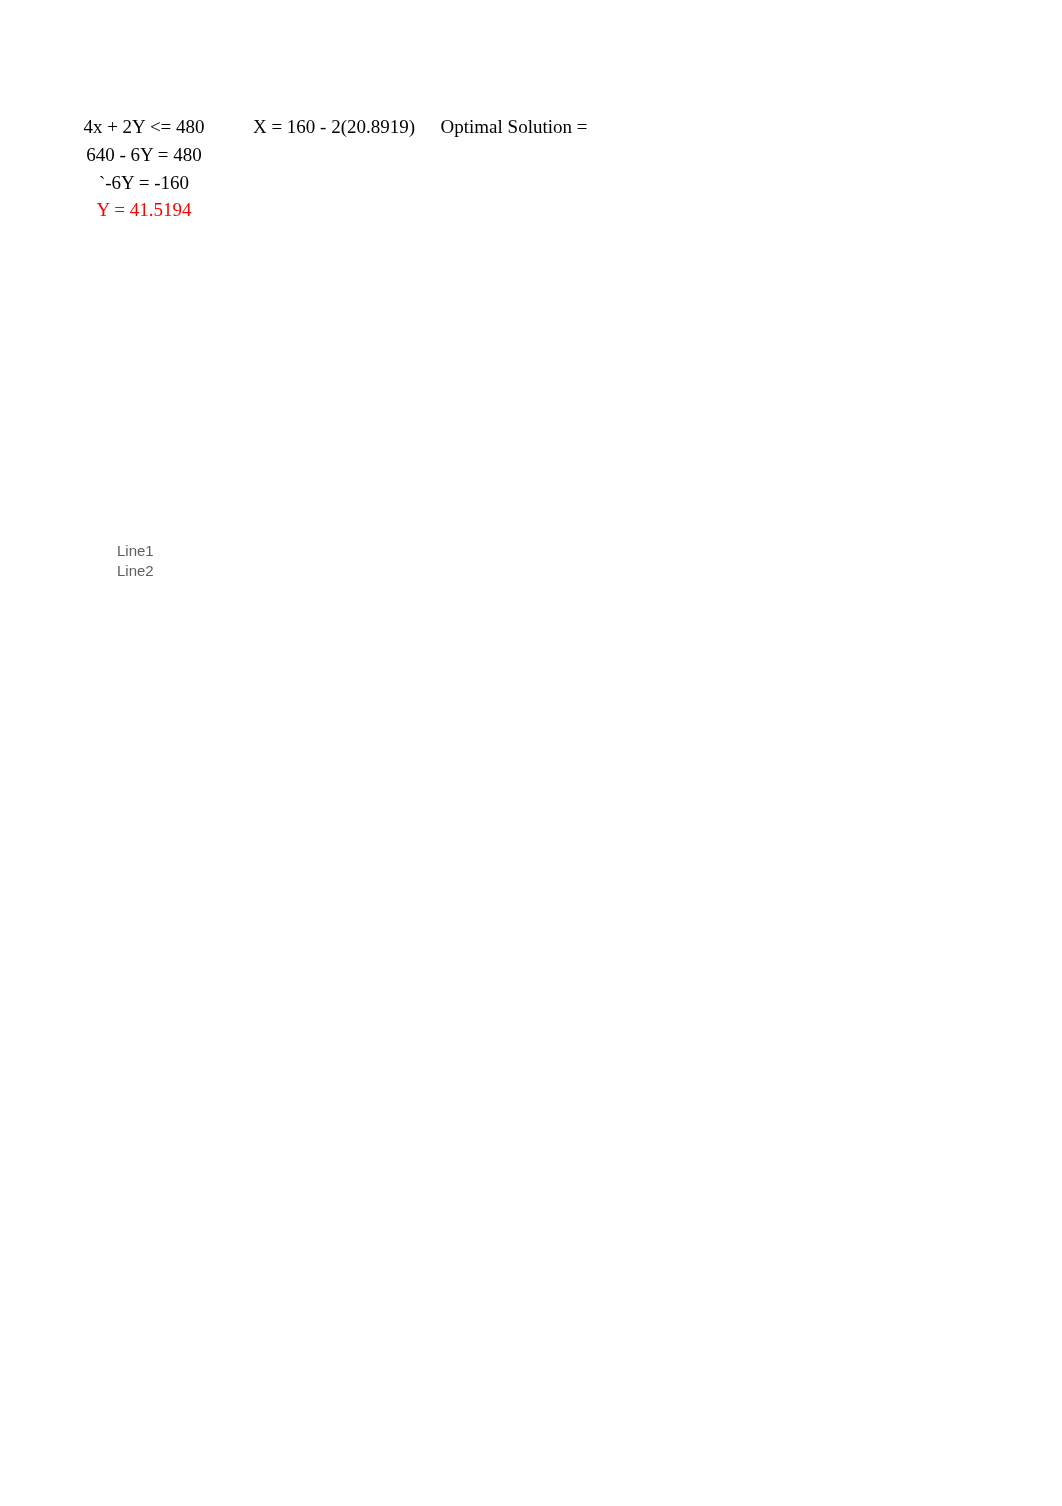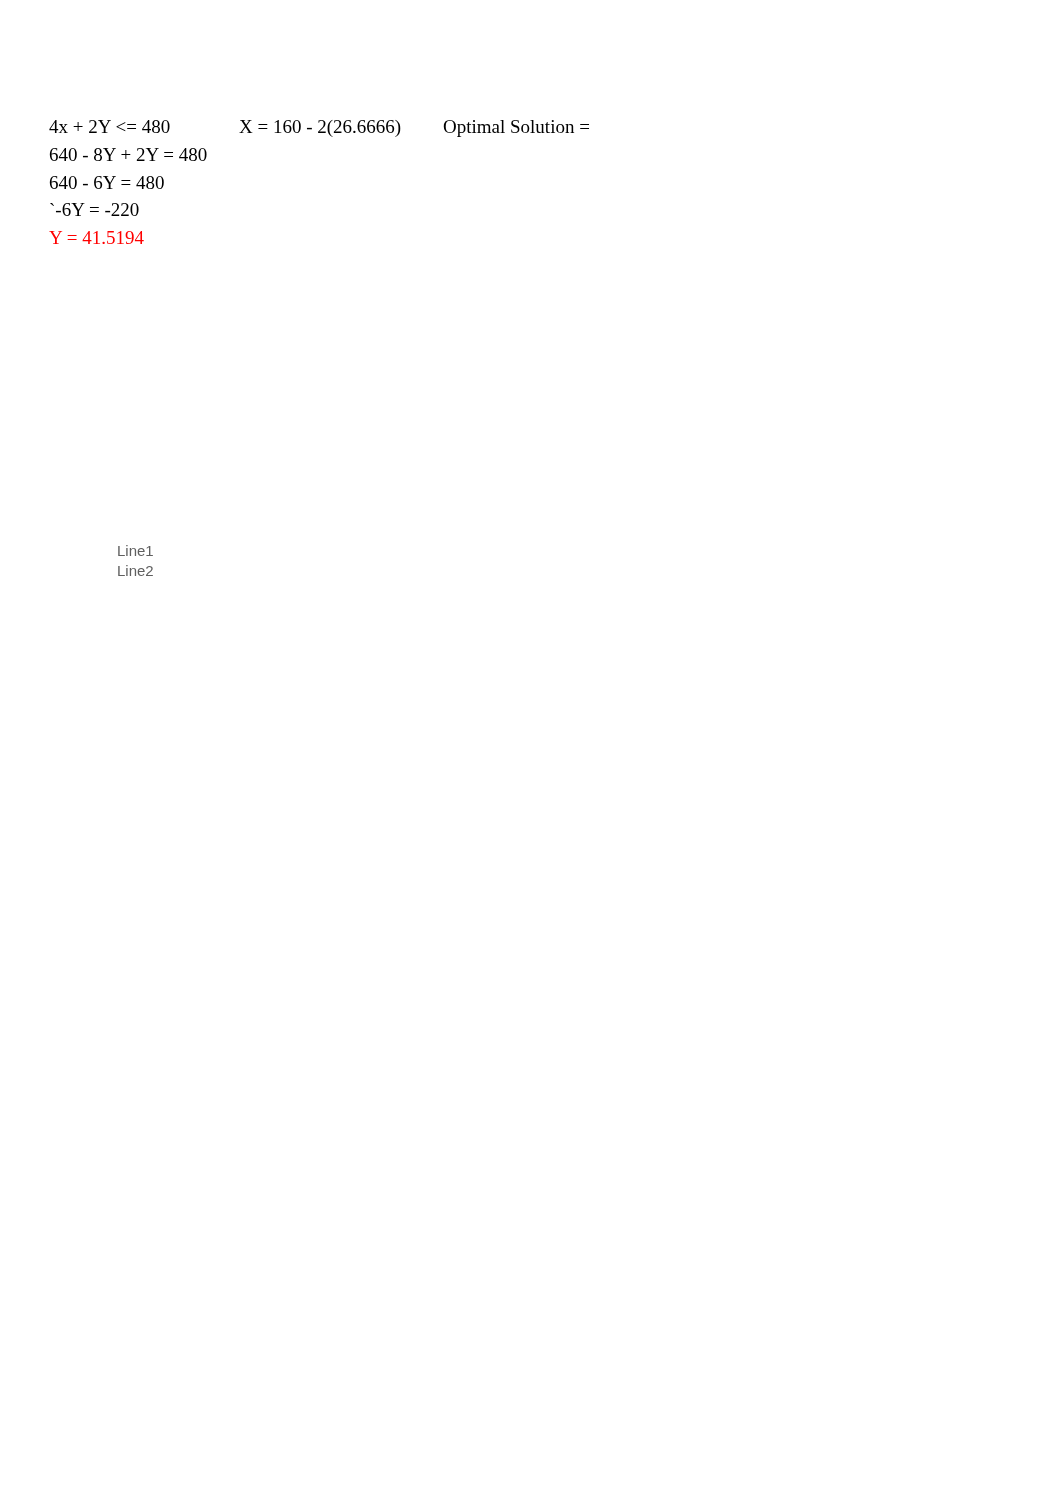--- a/index.html
+++ b/index.html
@@ -18,33 +18,33 @@
     }
     .content {
       position: absolute;
       top: 115px;
       left: 49px;
     }
     .row {
       display: flex;
       margin-bottom: 4px;
       line-height: 1.25;
+      text-align: center;
     }
     .col1 {
       width: 190px;
       flex-shrink: 0;
     }
     .col2 {
       width: 190px;
       flex-shrink: 0;
     }
     .col3 {
       width: 170px;
       flex-shrink: 0;
-      margin-left: 14px;
     }
     .col4 {
       width: 280px;
       flex-shrink: 0;
     }
     .red {
       color: #ff0000;
     }
     .legend {
       position: absolute;
@@ -59,31 +59,28 @@
     .legend-item {
       display: block;
     }
   </style>
 </head>
 <body>
 
 <div class="content">
   <div class="row">
     <span class="col1">4x + 2Y &lt;= 480</span>
-    <span class="col2">X = 160 - 2(26.6666)</span>
+    <span class="col2">X = 160 - 2(20.8919)</span>
     <span class="col3">Optimal Solution =</span>
-  </div>
-  <div class="row">
-    <span class="col1">640 - 8Y + 2Y = 480</span>
   </div>
   <div class="row">
     <span class="col1">640 - 6Y = 480</span>
   </div>
   <div class="row">
-    <span class="col1">`-6Y = -220</span>
+    <span class="col1">`-6Y = -160</span>
   </div>
   <div class="row">
     <span class="col1 red">Y = 41.5194</span>
   </div>
 </div>
 
 <div class="legend">
   <span class="legend-item">Line1</span>
   <span class="legend-item">Line2</span>
 </div>

